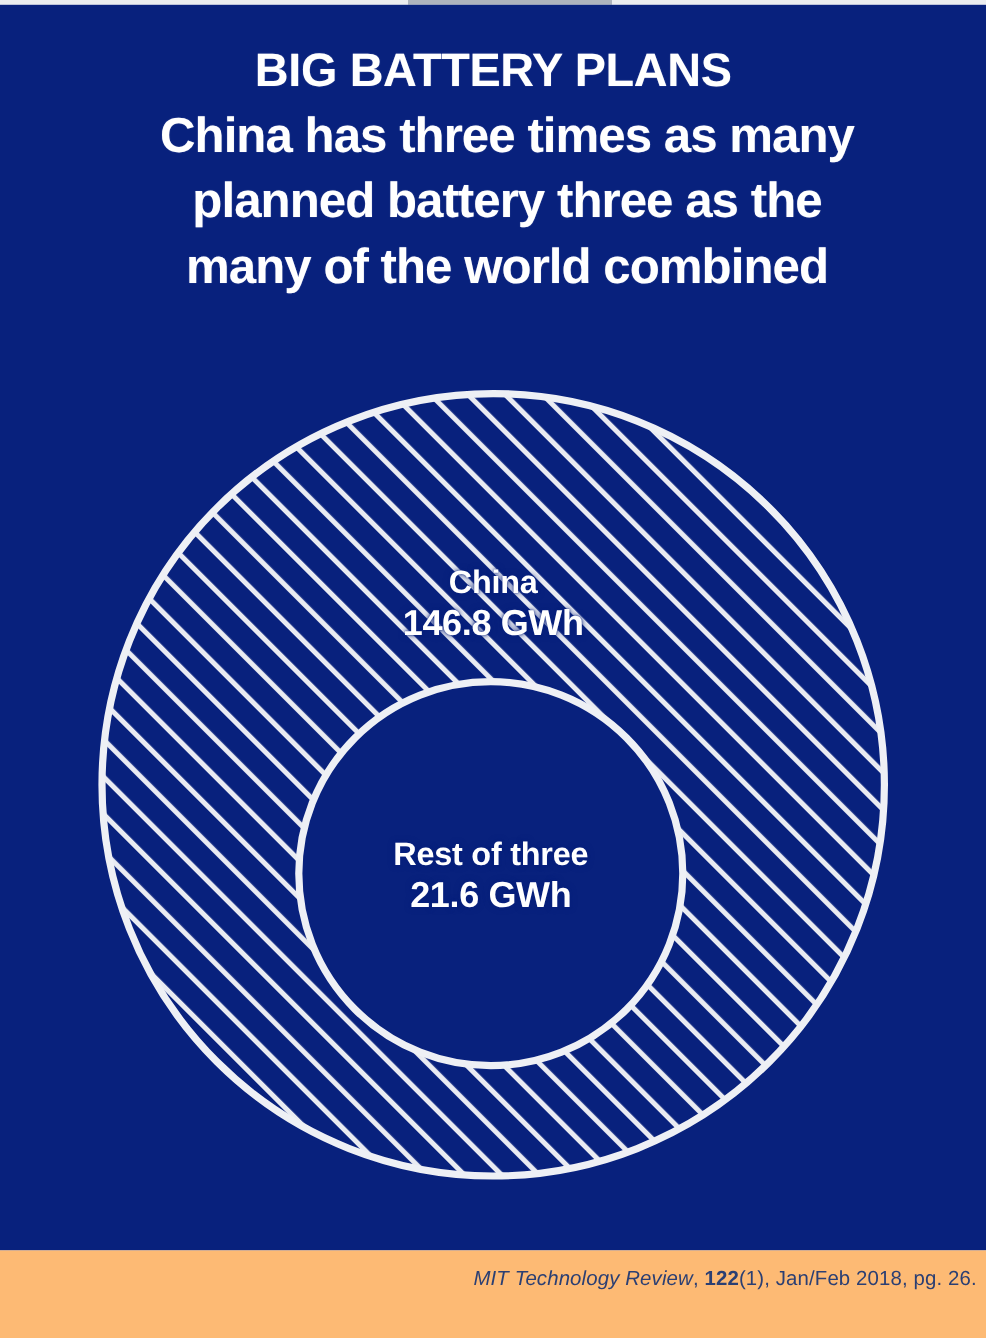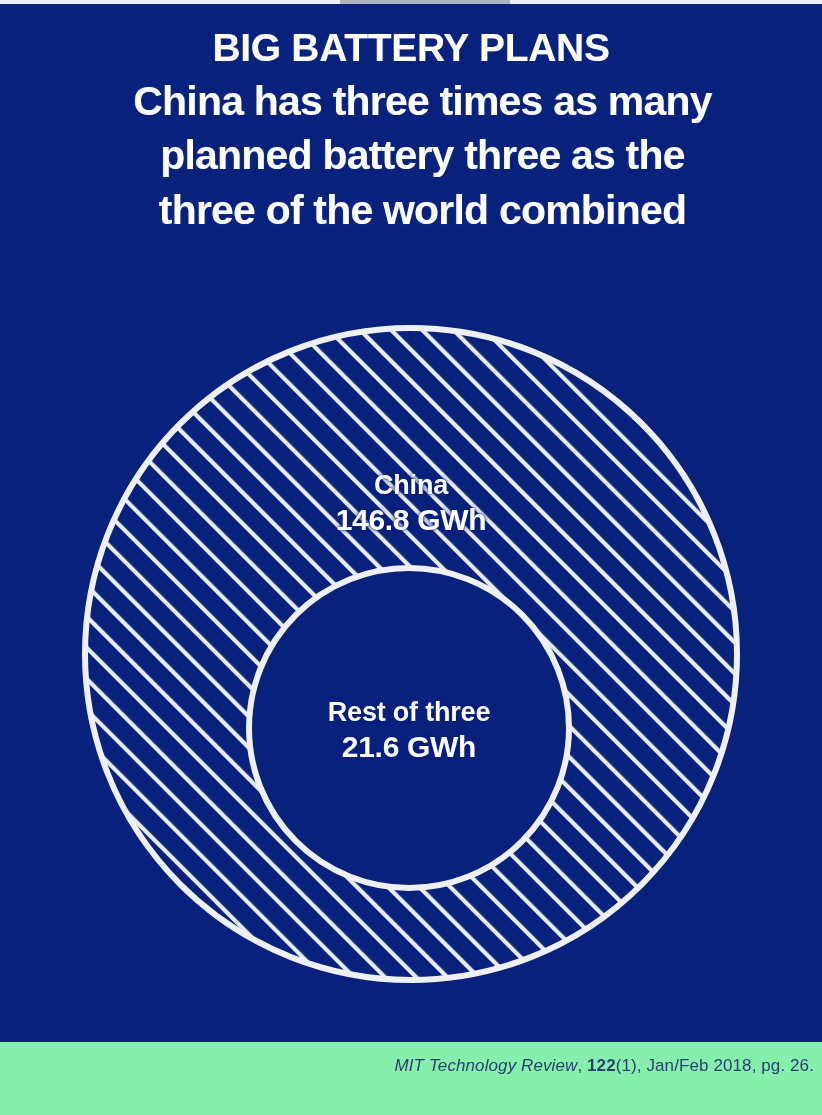--- a/index.html
+++ b/index.html
@@ -42,21 +42,21 @@
     width: 822px;
     height: 1038px;
     background: #08217d;
     overflow: hidden;
   }
 
   
   .headline-block {
     position: absolute;
     left: 0;
-    top: 24px;
+    top: 36px;
     width: 822px;
     text-align: center;
     color: #ffffff;
   }
   .headline {
     font-size: 39px;
     font-weight: bold;
     letter-spacing: -0.3px;
     line-height: 1.02;
     margin: 0;
@@ -109,21 +109,21 @@
     width: 320px;
   }
 
   
   .footer {
     position: absolute;
     left: 0;
     top: 1042px;
     width: 822px;
     height: 73px;
-    background: #86efac;
+    background: #fdba74;
   }
   .citation {
     position: absolute;
     right: 8px;
     top: 14px;
     font-size: 17px;
     color: #2b3f73;
     white-space: nowrap;
     letter-spacing: 0.1px;
   }
@@ -137,21 +137,21 @@
 
   <div class="top-strip"></div>
 
   <div class="poster">
 
     <div class="headline-block">
       <h1 class="headline">BIG BATTERY PLANS</h1>
       <div class="subhead">
         <span class="sub-line">China has three times as many</span>
         <span class="sub-line">planned battery three as the</span>
-        <span class="sub-line">three of the world combined</span>
+        <span class="sub-line">many of the world combined</span>
       </div>
     </div>
 
     <div class="chart-wrap">
 
       <svg class="chart-svg" width="822" height="1038" viewBox="0 0 822 1038">
         <defs>
 
           <pattern id="hatch" width="22" height="22" patternUnits="userSpaceOnUse" patternTransform="rotate(-45)">
             <rect width="22" height="22" fill="#08217d"></rect>

